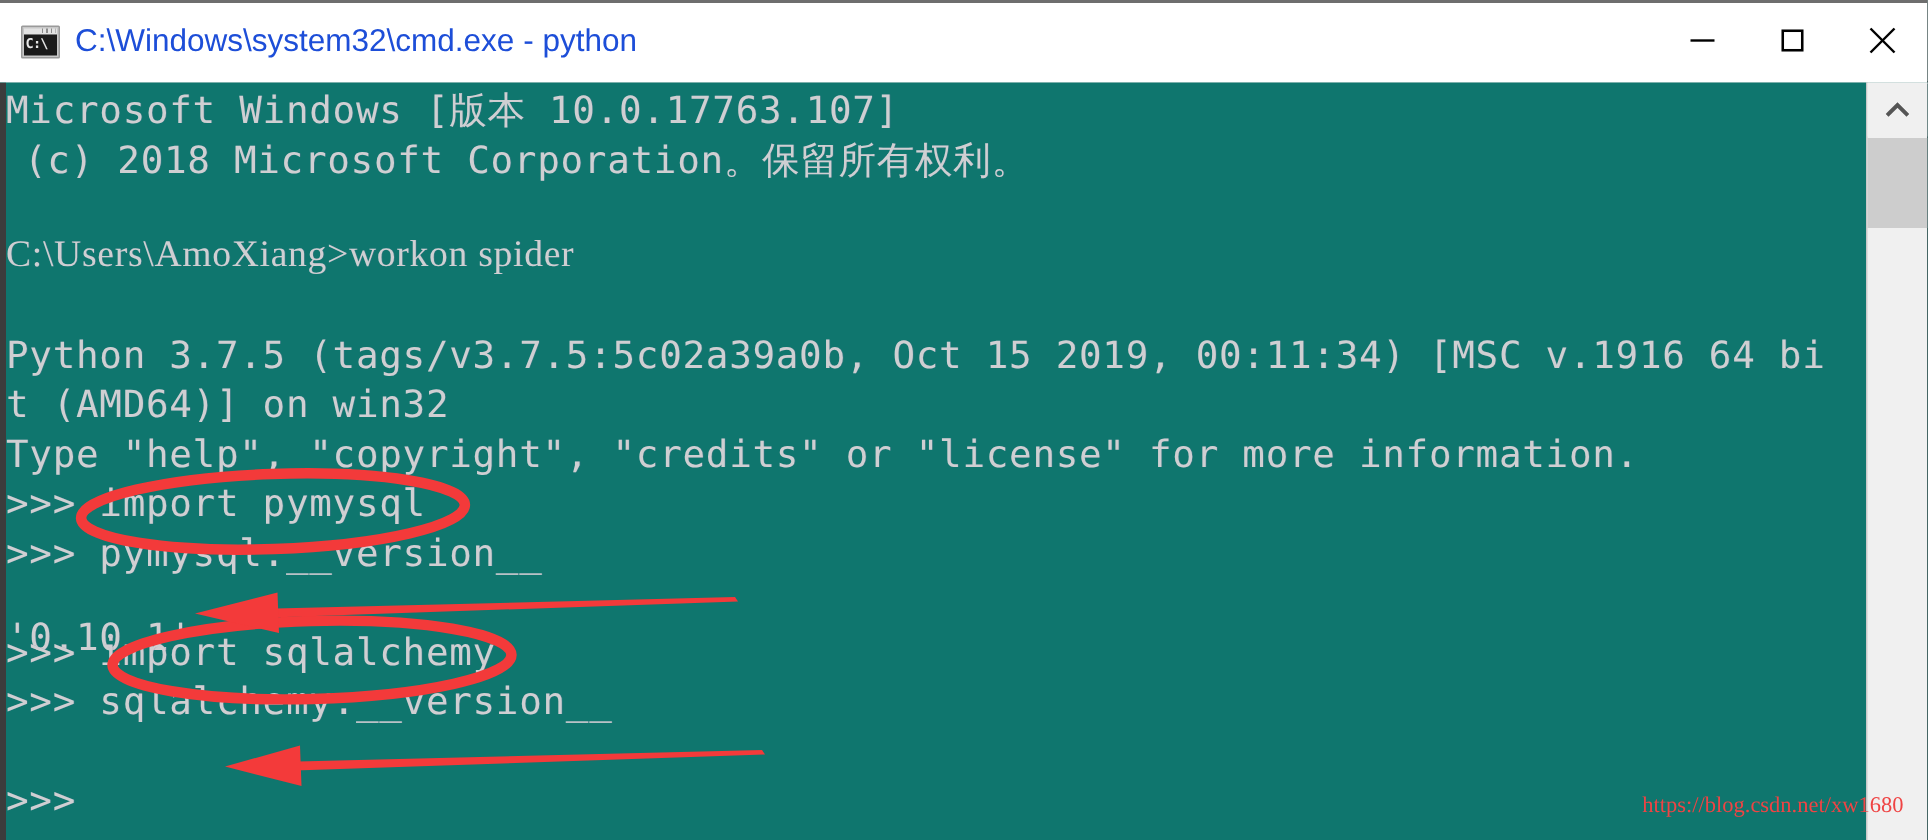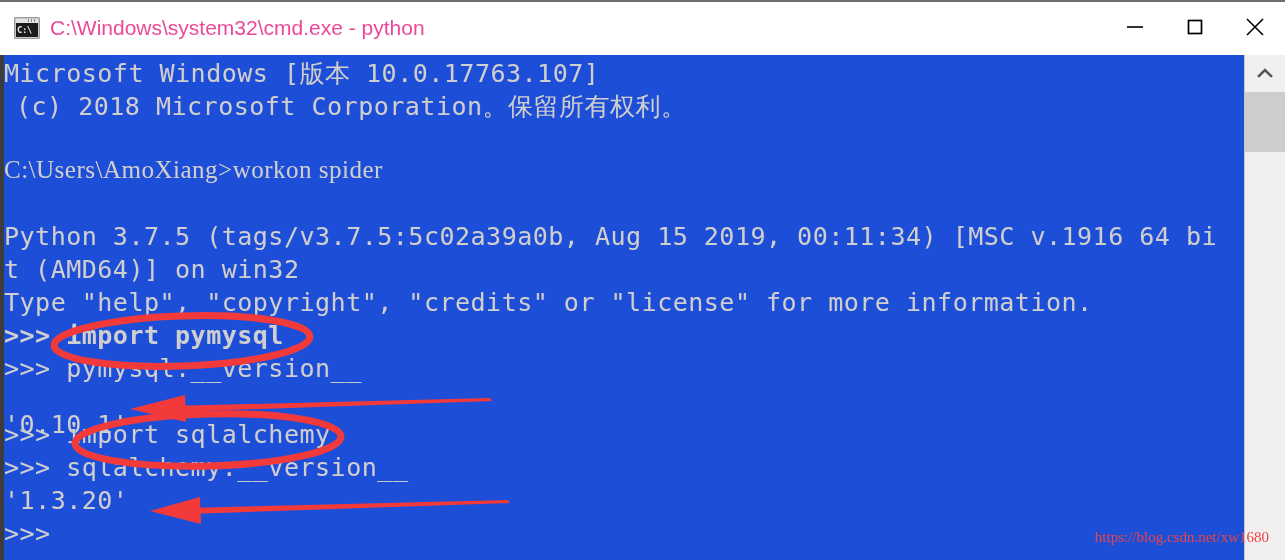--- a/index.html
+++ b/index.html
@@ -36,32 +36,32 @@
     background:repeating-linear-gradient(to right,#8a8a8a 0 1px,transparent 1px 3px);
   }
   .title-icon .screen{
     position:absolute;left:1px;top:5px;right:1px;bottom:1px;background:#1b1b1b;
     color:#e8e8e8;font-size:9px;line-height:14px;
     font-family:"DejaVu Sans Mono","Liberation Mono",monospace;
     padding-left:1px;letter-spacing:-0.5px;font-weight:bold;
   }
   .title-text{
     font-family:"Liberation Sans","DejaVu Sans",sans-serif;
-    font-size:21px;color:#ec4899;white-space:nowrap;
+    font-size:21px;color:#1d4ed8;white-space:nowrap;
   }
   .win-controls{margin-left:auto;display:flex;height:55px;}
   .win-btn{
     width:60px;height:54px;display:flex;align-items:center;justify-content:center;
     background:#ffffff;
   }
   .win-btn svg{display:block;}
   
   .console{
     position:absolute;left:0;top:55px;width:1285px;height:505px;
-    background:#1d4ed8;overflow:hidden;
+    background:#0f766e;overflow:hidden;
   }
   .console-left-edge{
     position:absolute;left:0;top:0;width:4px;height:505px;background:#3c3c3c;
   }
   .term{
     position:absolute;left:4px;top:0;width:1240px;height:505px;
     color:#ccc;
   }
   .line{
     position:absolute;left:0;
@@ -128,29 +128,28 @@
     </div>
   </div>
 
   <div class="console">
     <div class="console-left-edge"></div>
     <div class="term" id="term">
         <div class="line" style="top: 2px;">Microsoft Windows [版本 10.0.17763.107]</div>
         <div class="line" style="top: 35px; margin-left: 12px;">(c) 2018 Microsoft Corporation。保留所有权利。</div>
         <div class="line" style="top: 68px;"></div>
         <div class="line" style="top: 101px; font-family: Liberation Serif, serif;">C:\Users\AmoXiang&gt;workon spider</div>
-        <div class="line" style="top: 167px;">Python 3.7.5 (tags/v3.7.5:5c02a39a0b, Aug 15 2019, 00:11:34) [MSC v.1916 64 bi</div>
+        <div class="line" style="top: 167px;">Python 3.7.5 (tags/v3.7.5:5c02a39a0b, Oct 15 2019, 00:11:34) [MSC v.1916 64 bi</div>
         <div class="line" style="top: 200px;">t (AMD64)] on win32</div>
         <div class="line" style="top: 233px;">Type "help", "copyright", "credits" or "license" for more information.</div>
-        <div class="line" style="top: 266px; font-weight: bold;">&gt;&gt;&gt; import pymysql</div>
+        <div class="line" style="top: 266px;">&gt;&gt;&gt; import pymysql</div>
         <div class="line" style="top: 299px;">&gt;&gt;&gt; pymysql.__version__</div>
         <div class="line" style="top: 332px; margin-top: 23px;">'0.10.1'</div>
         <div class="line" style="top: 365px;">&gt;&gt;&gt; import sqlalchemy</div>
         <div class="line" style="top: 398px;">&gt;&gt;&gt; sqlalchemy.__version__</div>
-        <div class="line" style="top: 431px;">'1.3.20'</div>
         <div class="line" style="top: 464px;">&gt;&gt;&gt;</div>
       </div>
   </div>
 
   <div class="scrollbar">
     <div class="sb-up">
       <svg width="20" height="14" viewBox="0 0 20 14">
         <polyline points="4,10 10,4 16,10" fill="none" stroke="#555" stroke-width="2.6" stroke-linecap="square"></polyline>
       </svg>
     </div>

